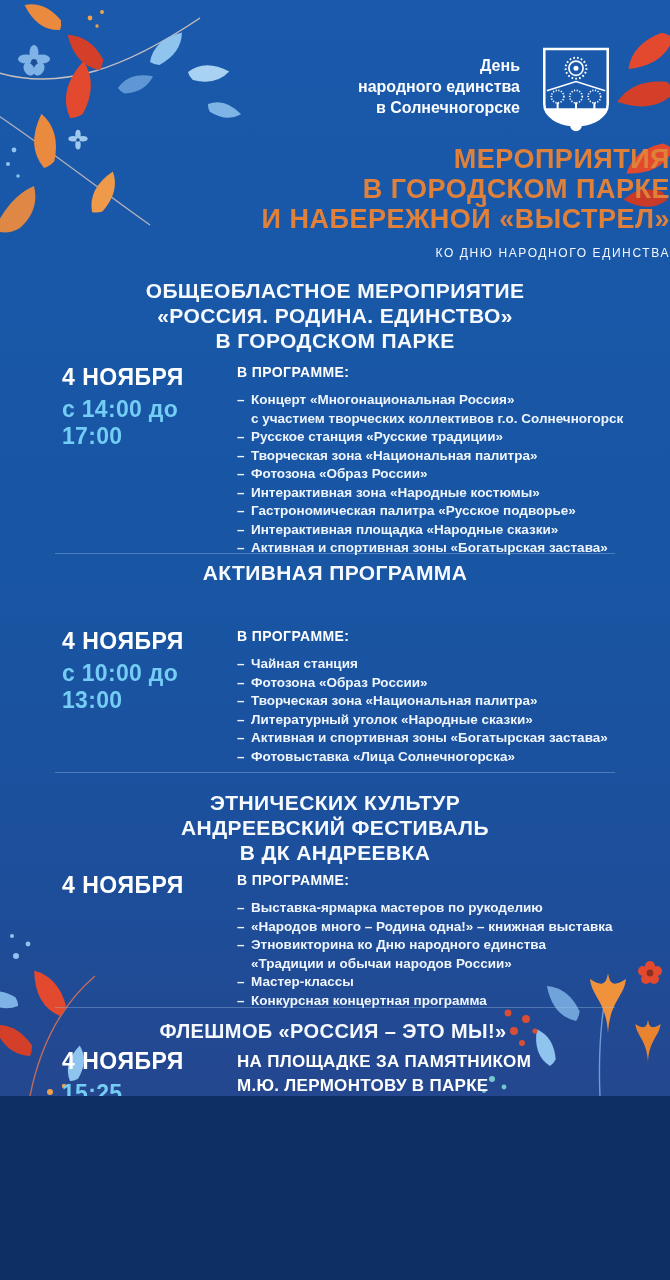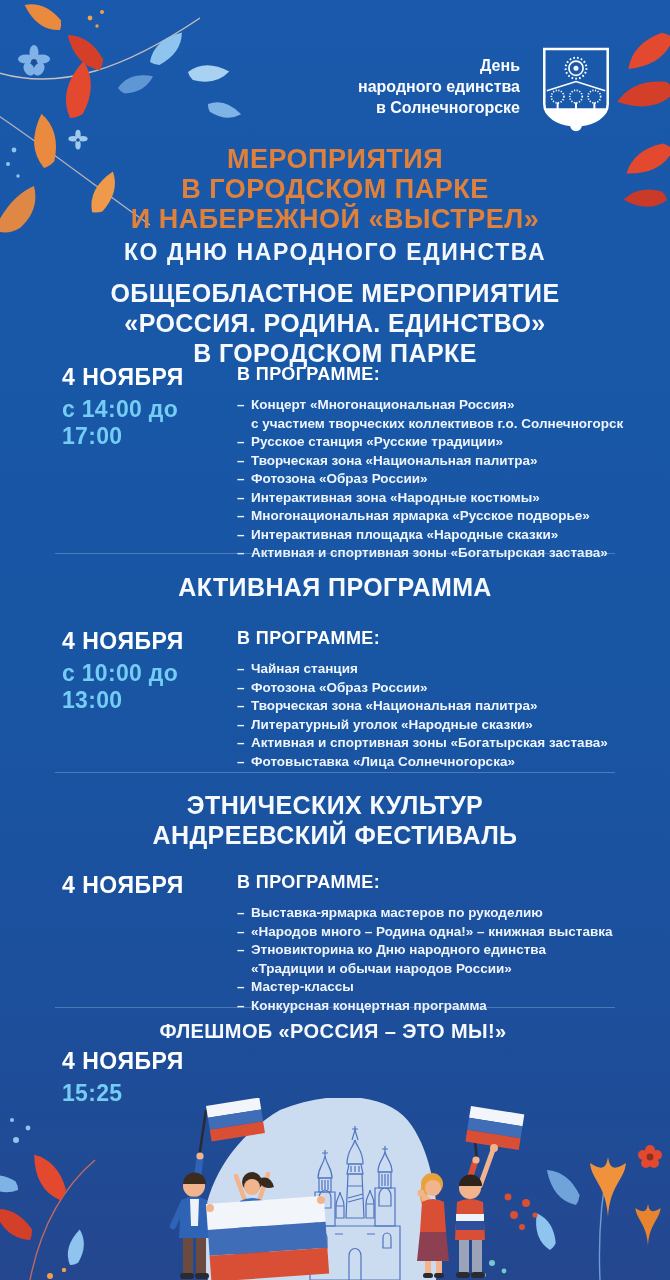--- a/index.html
+++ b/index.html
@@ -1,33 +1,33 @@
 <!DOCTYPE html>
 <html><head>
 <meta charset="utf-8">
 <style>
   html,body{margin:0;padding:0;background:#0e2f63;}
   .poster{
-    position:relative;width:670px;height:1280px;overflow:hidden;
+    position:relative;width:670px;height:1096px;overflow:hidden;
     background:linear-gradient(180deg,#1a59ab 0%,#1856a4 50%,#1c4f9c 78%,#24478f 100%);
     font-family:"Liberation Sans",sans-serif;color:#fff;
   }
   .deco{position:absolute;pointer-events:none;}
   .org-header{position:absolute;top:56px;right:150px;text-align:right;font-size:16px;font-weight:700;line-height:1.3;color:#fbfdff;}
   .crest{position:absolute;top:44px;right:50px;width:88px;height:96px;}
-  .title-block{position:absolute;top:144px;left:0;right:0;text-align:center;}
+  .title-block{position:absolute;top:144px;left:0;right:0;text-align:right;}
   .title-line{font-size:27px;font-weight:700;letter-spacing:.5px;color:#e0813b;line-height:1.12;}
-  .subtitle{margin-top:4px;font-size:23px;font-weight:700;letter-spacing:1.6px;color:#f3f8ff;}
-  .sec-head{position:absolute;left:0;right:0;text-align:center;font-size:25px;font-weight:700;letter-spacing:.4px;line-height:1.2;color:#f6faff;}
+  .subtitle{margin-top:11px;font-size:12px;font-weight:400;letter-spacing:1.6px;color:#f3f8ff;}
+  .sec-head{position:absolute;left:0;right:0;text-align:center;font-size:21px;font-weight:700;letter-spacing:.4px;line-height:1.2;color:#f6faff;}
   .row{position:absolute;left:0;right:0;display:flex;padding-left:62px;padding-right:16px;box-sizing:border-box;align-items:flex-start;}
   .datecol{width:175px;flex:none;}
   .date{font-size:23px;font-weight:700;letter-spacing:.5px;}
   .time{margin-top:5px;font-size:23px;font-weight:700;color:#74cdf4;letter-spacing:.3px;}
   .progcol{flex:1;}
-  .plabel{font-size:18px;font-weight:700;letter-spacing:.4px;margin-bottom:11px;}
+  .plabel{font-size:14px;font-weight:700;letter-spacing:.4px;margin-bottom:11px;}
   .pitem{display:flex;font-size:13.5px;font-weight:600;line-height:18.5px;color:#eef5fd;}
   .dash{width:14px;flex:none;}
   .ptext{white-space:pre-line;}
   .divider{position:absolute;left:55px;right:55px;height:1px;background:rgba(173,205,235,.33);}
   .flash-head{position:absolute;left:0;right:4px;text-align:center;font-size:20px;font-weight:700;letter-spacing:.4px;color:#f6faff;}
   .flash-loc{font-size:17px;font-weight:700;line-height:1.4;letter-spacing:.3px;white-space:pre-line;padding-top:2px;}
   .illu{position:absolute;left:140px;top:1098px;width:400px;height:182px;}
 </style>
 </head>
 <body>
@@ -194,37 +194,37 @@
           <div class="pitem">
             <span class="dash">–</span>
             <span class="ptext">Фотозона «Образ России»</span>
           </div>
           <div class="pitem">
             <span class="dash">–</span>
             <span class="ptext">Интерактивная зона «Народные костюмы»</span>
           </div>
           <div class="pitem">
             <span class="dash">–</span>
-            <span class="ptext">Многонациональная ярмарка «Русское подворье»</span>
+            <span class="ptext">Гастрономическая палитра «Русское подворье»</span>
           </div>
           <div class="pitem">
             <span class="dash">–</span>
             <span class="ptext">Интерактивная площадка «Народные сказки»</span>
           </div>
           <div class="pitem">
             <span class="dash">–</span>
             <span class="ptext">Активная и спортивная зоны «Богатырская застава»</span>
           </div>
         </div>
     </div>
   </div>
 
   <div class="divider" style="top:553px"></div>
 
-  <div class="sec-head" style="top:572px">
+  <div class="sec-head" style="top:560px">
     <div>АКТИВНАЯ ПРОГРАММА</div>
   </div>
   <div class="row" style="top:628px">
     <div class="datecol">
       <div class="date">4 НОЯБРЯ</div>
       <div class="time">с 10:00 до 13:00</div>
     </div>
     <div class="progcol">
       <div class="plabel">В ПРОГРАММЕ:</div>
       <div>
@@ -254,20 +254,21 @@
           </div>
         </div>
     </div>
   </div>
 
   <div class="divider" style="top:772px"></div>
 
   <div class="sec-head" style="top:790px">
     <div>ЭТНИЧЕСКИХ КУЛЬТУР</div>
     <div>АНДРЕЕВСКИЙ ФЕСТИВАЛЬ</div>
+    <div>В ДК АНДРЕЕВКА</div>
   </div>
   <div class="row" style="top:872px">
     <div class="datecol">
       <div class="date">4 НОЯБРЯ</div>
     </div>
     <div class="progcol">
       <div class="plabel">В ПРОГРАММЕ:</div>
       <div>
           <div class="pitem">
             <span class="dash">–</span>
@@ -294,20 +295,24 @@
     </div>
   </div>
 
   <div class="divider" style="top:1007px"></div>
 
   <div class="flash-head" style="top:1020px">ФЛЕШМОБ «РОССИЯ – ЭТО МЫ!»</div>
   <div class="row" style="top:1048px">
     <div class="datecol">
       <div class="date">4 НОЯБРЯ</div>
       <div class="time">15:25</div>
+    </div>
+    <div class="progcol">
+      <div class="flash-loc">НА ПЛОЩАДКЕ ЗА ПАМЯТНИКОМ
+М.Ю. ЛЕРМОНТОВУ В ПАРКЕ</div>
     </div>
   </div>
 
   <svg class="illu" viewBox="0 0 400 182">
     <path d="M140 12 C195 -10 252 -4 272 28 C296 64 302 124 296 182 L68 182 C50 124 72 52 140 12 Z" fill="#ccdcf0"></path>
 
     <g transform="translate(165,28)" stroke="#4f74c0" stroke-width="1.2" fill="none">
       <path d="M50 0 V6 M47 3 H53"></path>
       <path d="M47 14 L50 4 L53 14"></path>
       <path d="M42 38 C42 24 48 22 50 14 C52 22 58 24 58 38 Z"></path>

